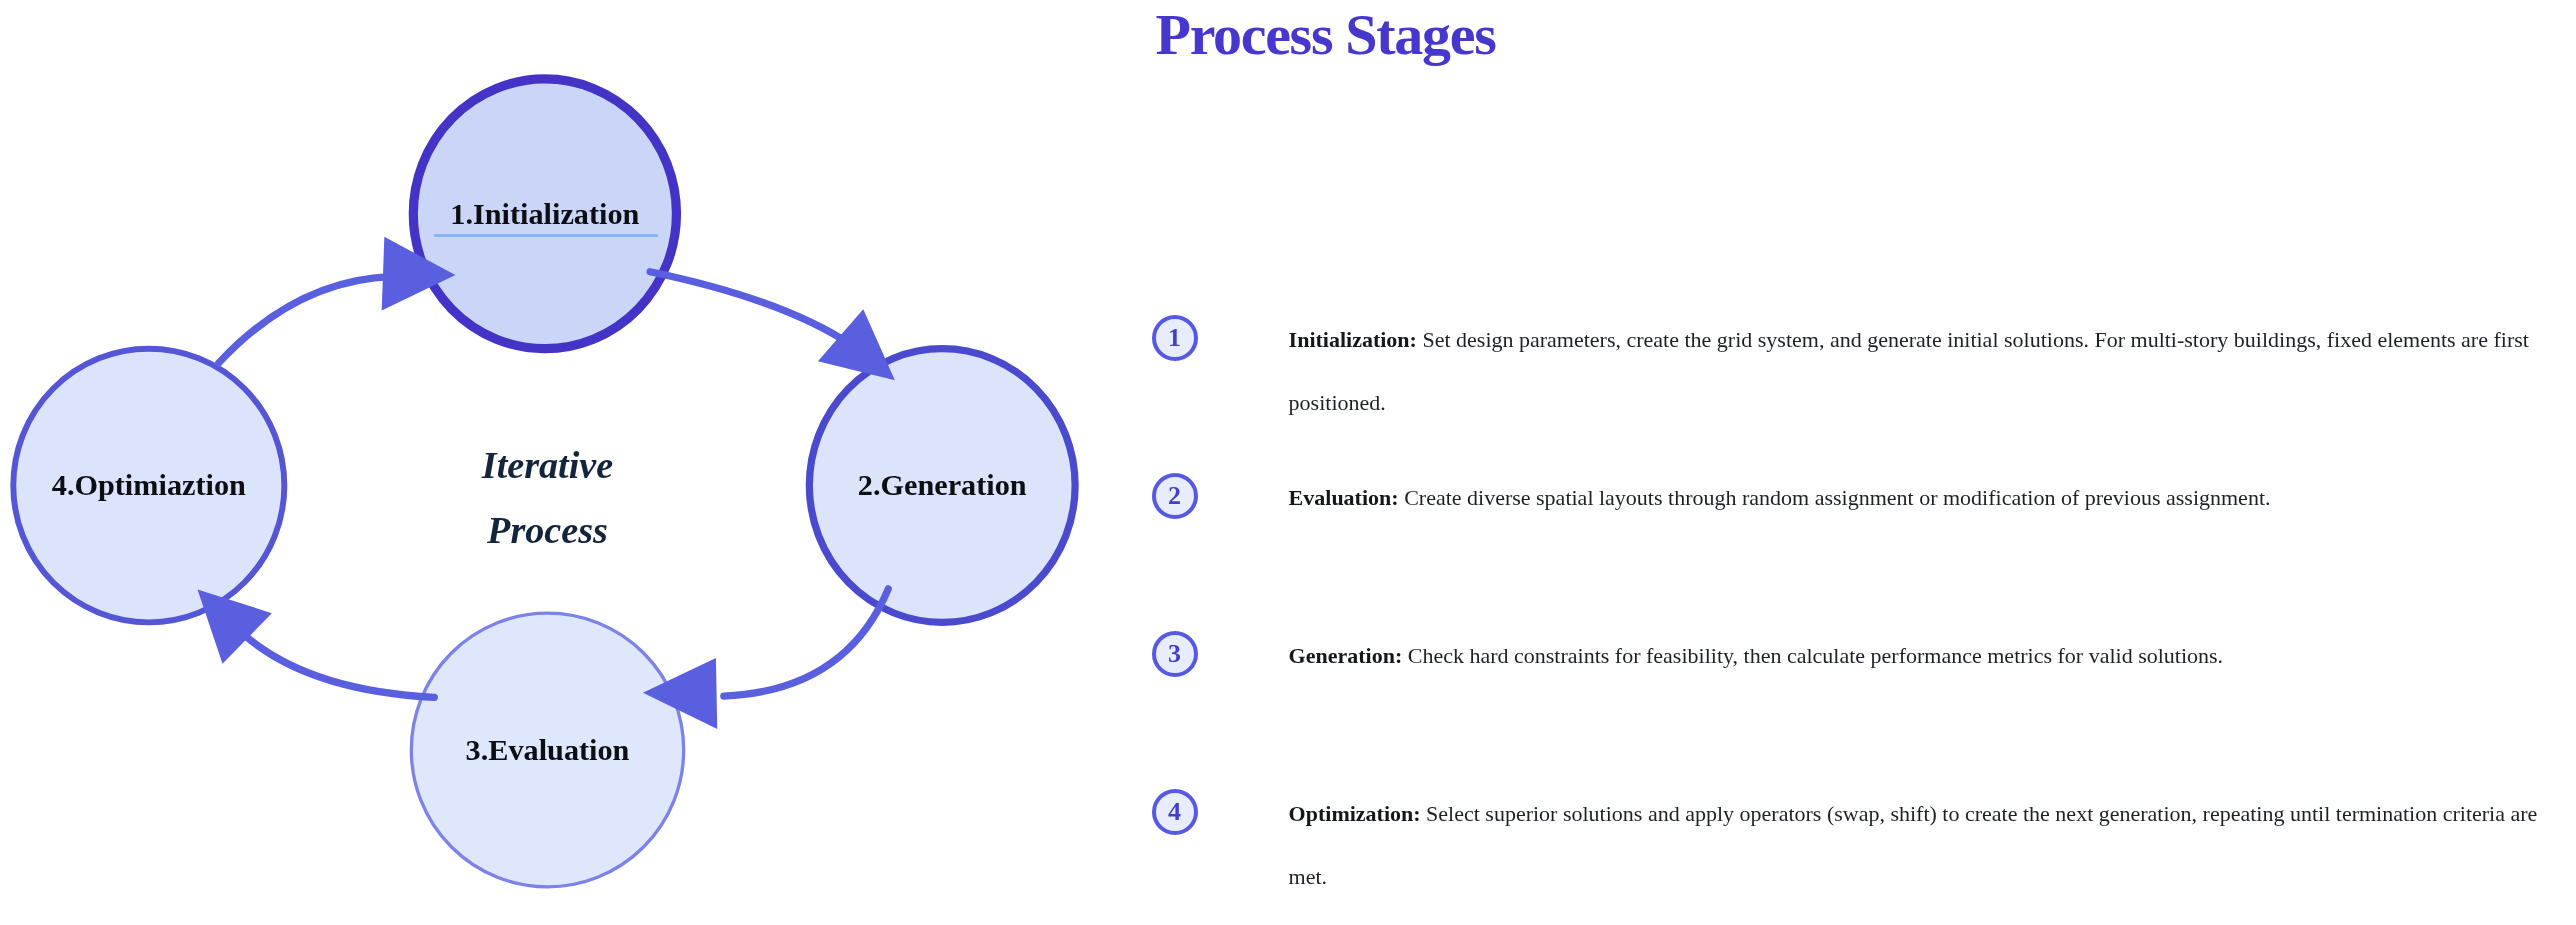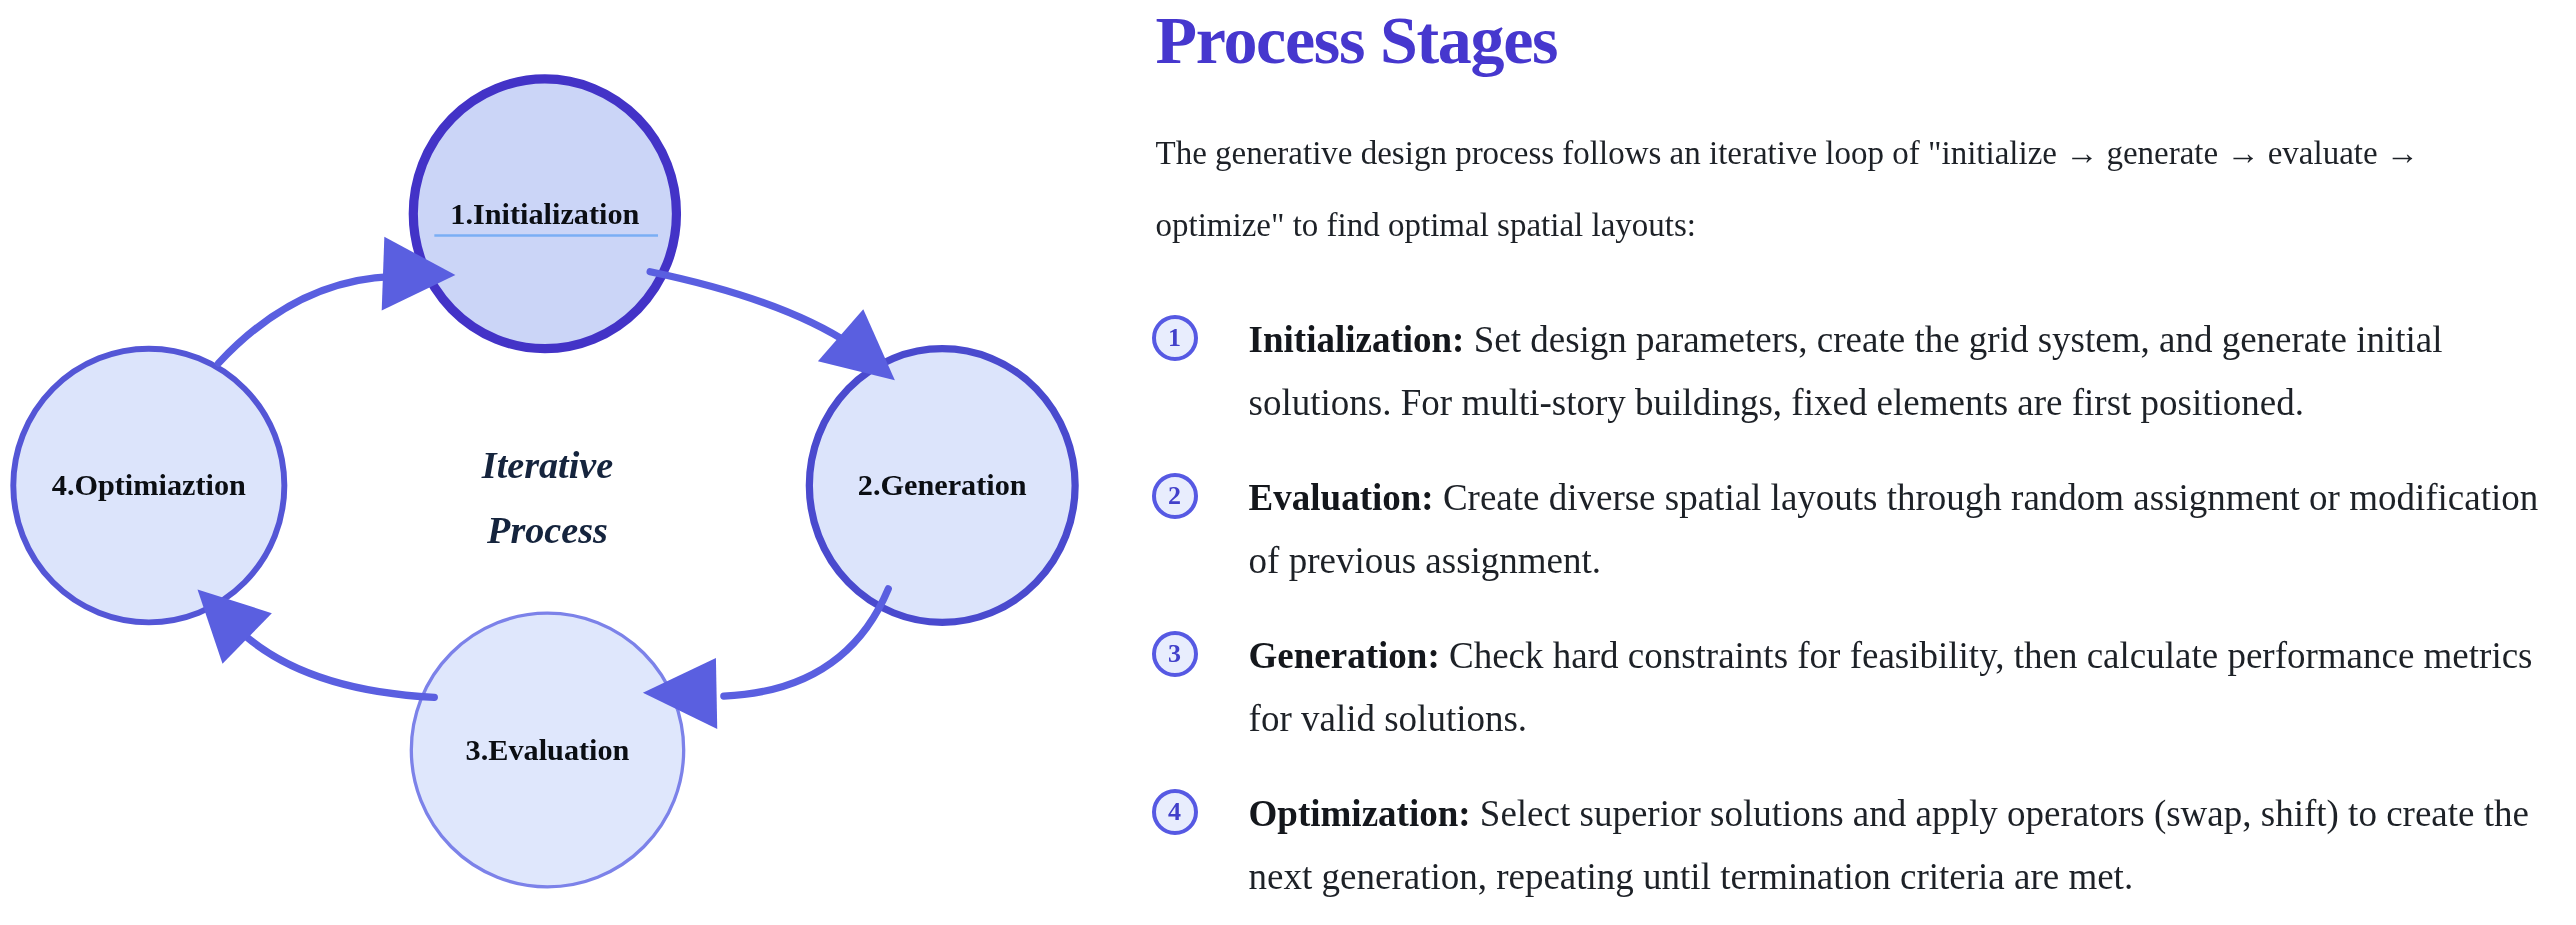--- a/index.html
+++ b/index.html
@@ -23,21 +23,21 @@
   .center-label {
     font-family: "Liberation Serif", serif;
     font-weight: bold; font-style: italic; font-size: 58px; fill: #15243d;
     text-anchor: middle;
   }
 
   
   .panel { position: absolute; left: 1145px; top: 0; width: 1431px; height: 925px; }
   .panel-title {
     position: absolute; left: 10.5px; top: 0;
-    font-size: 68px; font-weight: bold; letter-spacing: -1.3px;
+    font-size: 58px; font-weight: bold; letter-spacing: -1.3px;
     color: #4637ce; line-height: 1.2;
   }
   .intro {
     position: absolute; left: 10.5px; top: 117px; width: 1355px;
     font-size: 33px; line-height: 72px; color: #1d2127;
   }
   .stages {
     position: absolute; left: 6.6px; top: 308px; width: 1395px;
     list-style: none;
   }
@@ -45,21 +45,21 @@
   .stage-badge {
     position: absolute; left: 0; top: 6.6px;
     width: 46px; height: 46px; border-radius: 50%;
     border: 4.6px solid #5659e3; background: #e8edfd;
     display: flex; align-items: center; justify-content: center;
   }
   .stage-badge span {
     font-family: "Liberation Serif", serif;
     font-size: 26px; font-weight: bold; color: #4240ca; line-height: 1;
   }
-  .stage-text { font-size: 37px; line-height: 63px; color: #1d2127; }
+  .stage-text { font-size: 22px; line-height: 63px; color: #1d2127; margin-left: 40px; }
   .stage-text strong { font-weight: bold; color: #14171c; }
 </style>
 </head>
 <body>
 
 <div class="page">
 
   <svg class="diagram" viewBox="0 0 1740 1406">
 
     <ellipse cx="828" cy="325" rx="200" ry="205" fill="#cbd5f7" stroke="#4333c7" stroke-width="14"></ellipse>
@@ -84,21 +84,20 @@
     <text class="node-label" x="226" y="753">4.Optimiaztion</text>
 
     <text class="center-label" x="832" y="727">Iterative</text>
     <text class="center-label" x="832" y="825">Process</text>
   </svg>
 
   <div class="panel">
 
     <h1 class="panel-title">Process Stages</h1>
 
-    <p class="intro">The generative design process follows an iterative loop of "initialize → generate → evaluate → optimize" to find optimal spatial layouts:</p>
 
     <ol class="stages">
 
       <li class="stage-item">
         <span class="stage-badge">
           <span>1</span>
         </span>
         <p class="stage-text"><strong>Initialization:</strong> <span>Set design parameters, create the grid system, and generate initial solutions. For multi-story buildings, fixed elements are first positioned.</span></p>
       </li>
 

